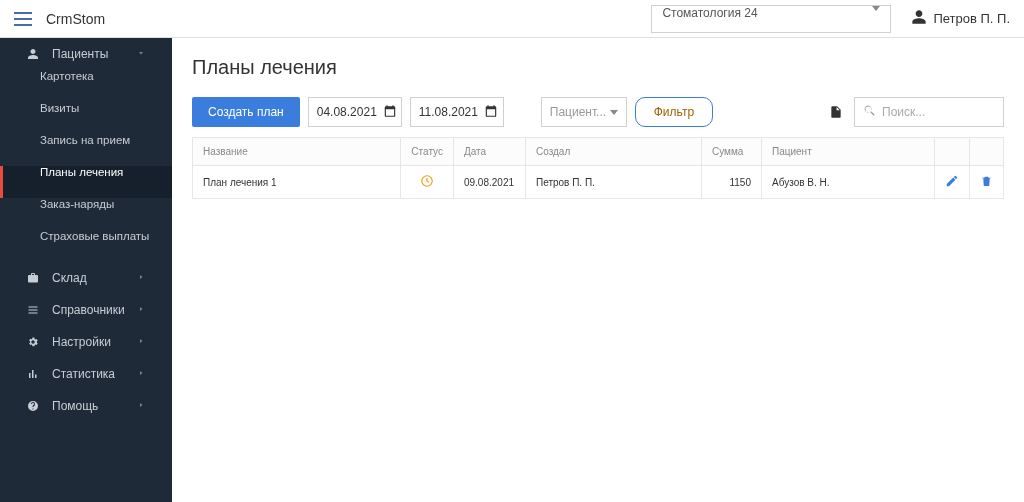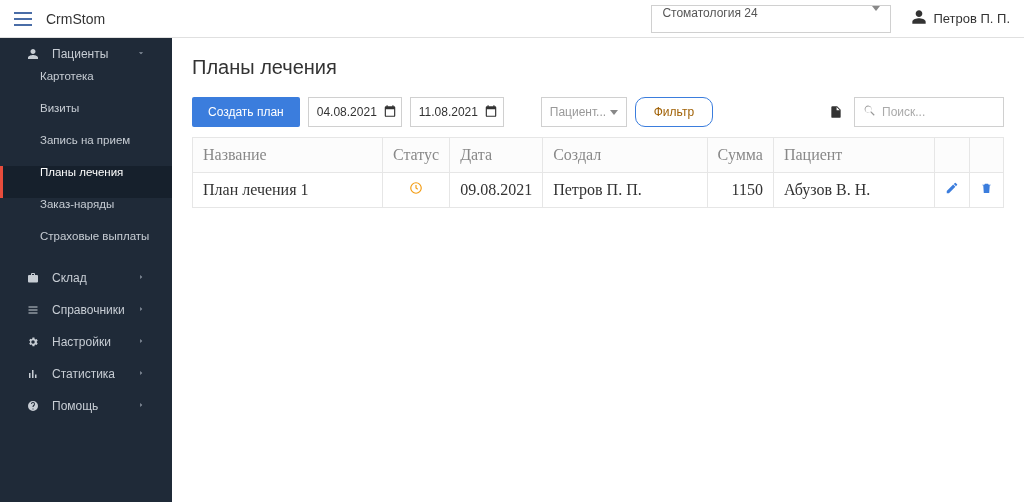--- a/index.html
+++ b/index.html
@@ -161,22 +161,21 @@
   font-size: 12px;
   width: 100%;
   color: #555;
 }
 .search-field input::placeholder { color: #aaa; }
 .search-icon svg { width: 13px; height: 13px; fill: #999; }
 
 table.grid {
   width: 100%;
   border-collapse: collapse;
-  font-size: 16px;
-  font-family: Liberation Serif, serif;
+  font-size: 10px;
 }
 table.grid th {
   text-align: left;
   font-weight: 400;
   color: #888;
   padding: 8px 10px;
   border: 1px solid #e6e6e6;
   background: #fcfcfc;
 }
 table.grid td {

